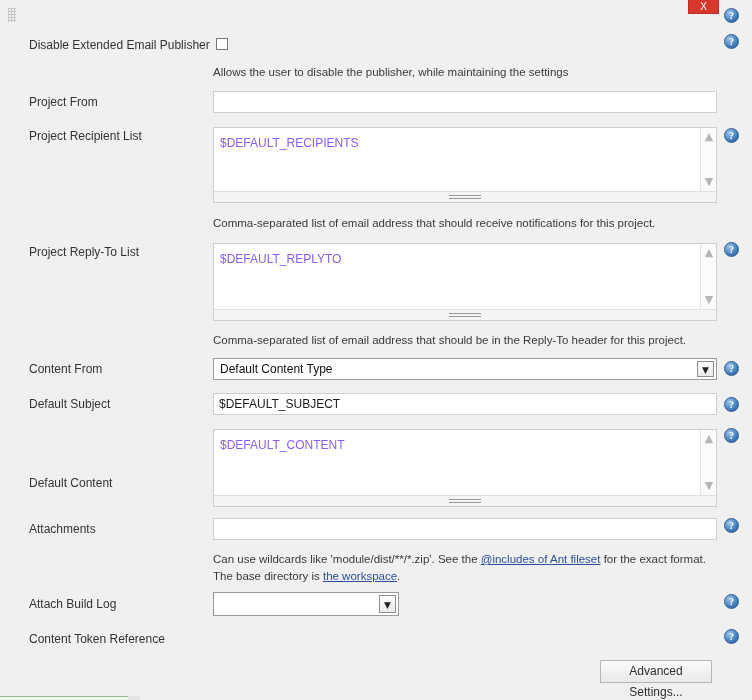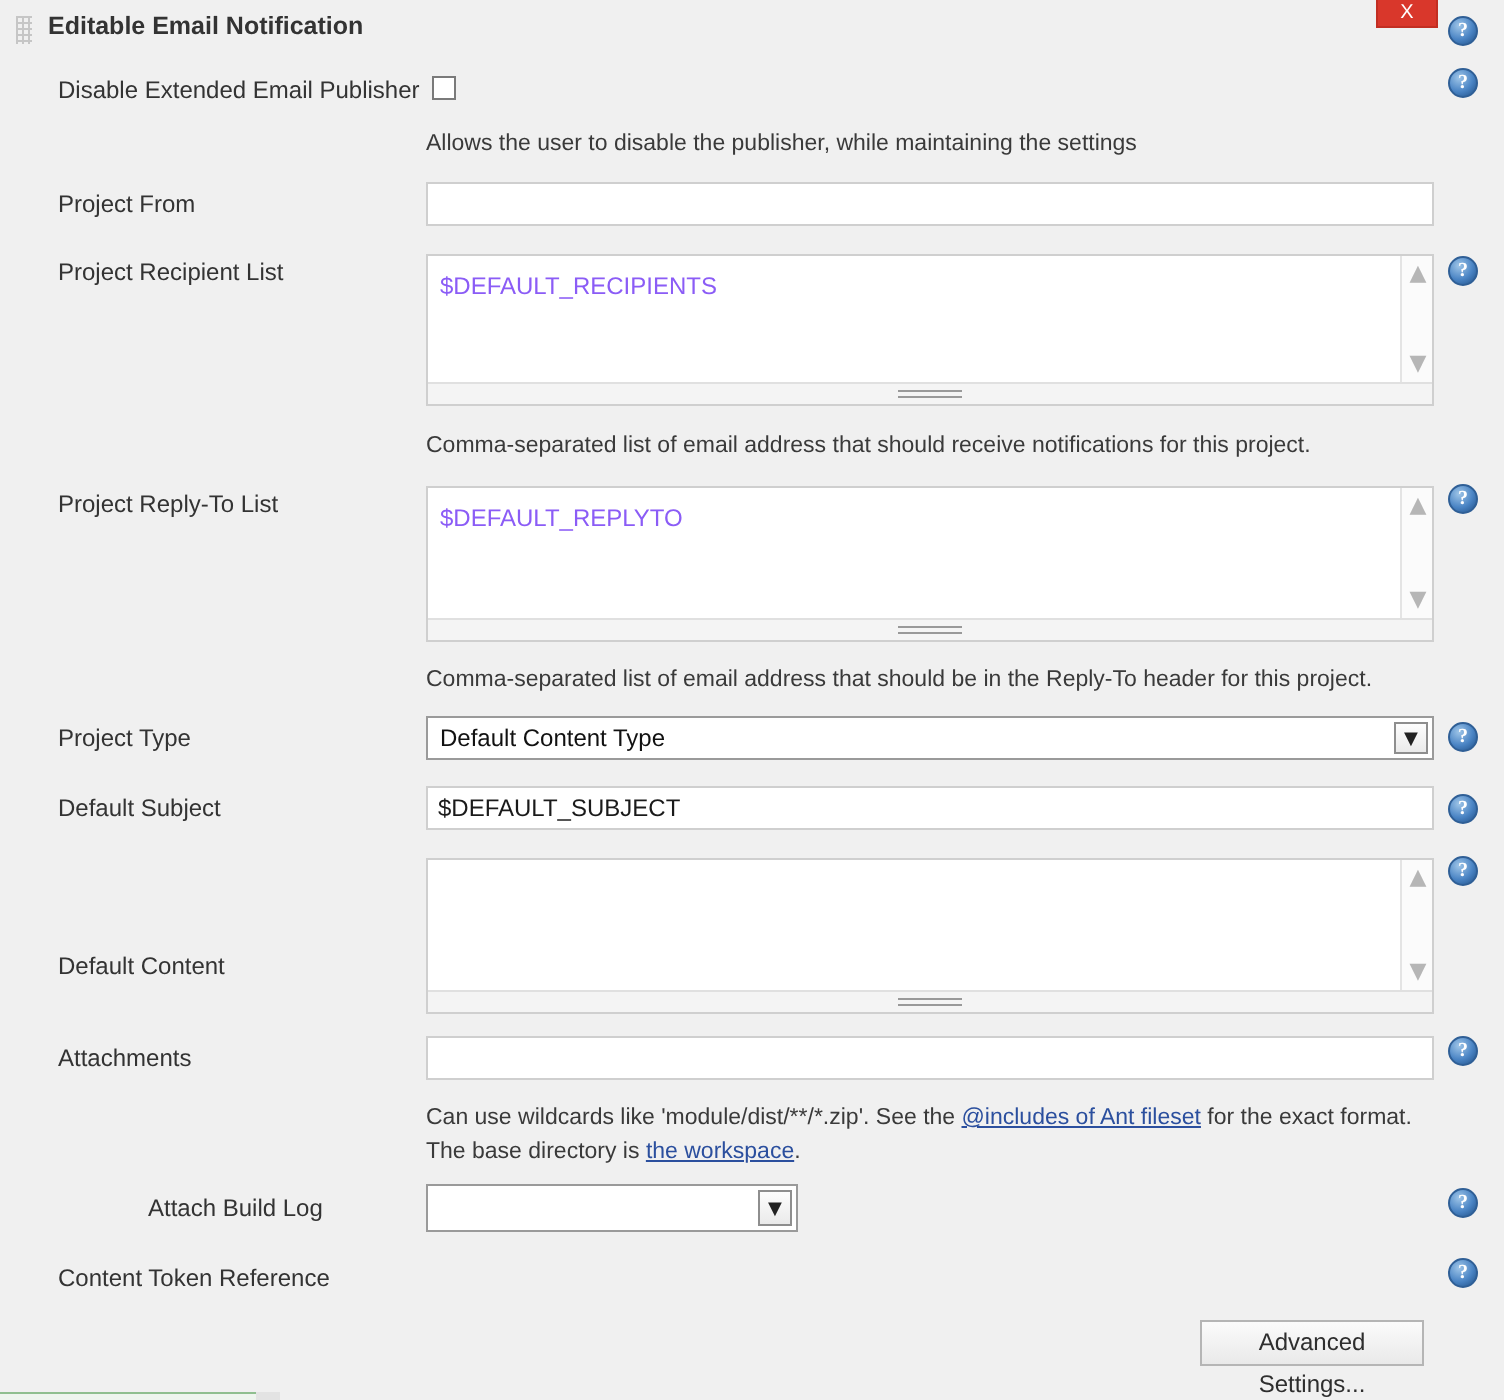--- a/index.html
+++ b/index.html
@@ -269,21 +269,20 @@
     background: #e3e3e3;
   }
 </style>
 </head>
 <body>
 
 <div class="close-btn">X</div>
 
 <div class="panel-header">
   <div class="drag-grip"></div>
-  <div class="panel-title">Editable Email Notification</div>
 </div>
 
 <div class="help-icon" style="left:724px; top:8px;">?</div>
 <div class="help-icon" style="left:724px; top:34px;">?</div>
 <div class="help-icon" style="left:724px; top:128px;">?</div>
 <div class="help-icon" style="left:724px; top:242px;">?</div>
 <div class="help-icon" style="left:724px; top:361px;">?</div>
 <div class="help-icon" style="left:724px; top:397px;">?</div>
 <div class="help-icon" style="left:724px; top:428px;">?</div>
 <div class="help-icon" style="left:724px; top:518px;">?</div>
@@ -312,49 +311,50 @@
 <div class="ta-wrap" style="top:243px; height:78px;">
   <textarea class="ta-text" style="">$DEFAULT_REPLYTO</textarea>
   <div class="ta-scroll">
     <div class="arr up">▲</div>
     <div class="arr down">▼</div>
   </div>
   <div class="ta-grip"></div>
 </div>
 <div class="hint" style="top:334px;">Comma-separated list of email address that should be in the Reply-To header for this project.</div>
 
-<div class="row-label" style="top:362px;">Project Type</div>
+<div class="row-label" style="top:362px;">Content From</div>
 <div class="select-box" style="left:213px; top:358px; width:504px; height:22px;">
   <span class="sel-text">Default Content Type</span>
   <span class="select-arrow">▼</span>
 </div>
 
 <div class="row-label" style="top:397px;">Default Subject</div>
 <input class="txt-input" style="top: 393px;" value="$DEFAULT_SUBJECT">
 
 <div class="row-label" style="top:431px;margin-top:45px;">Default Content</div>
 <div class="ta-wrap" style="top:429px; height:78px;">
+  <textarea class="ta-text" style="">$DEFAULT_CONTENT</textarea>
   <div class="ta-scroll">
     <div class="arr up">▲</div>
     <div class="arr down">▼</div>
   </div>
   <div class="ta-grip"></div>
 </div>
 
 <div class="row-label" style="top:522px;">Attachments</div>
 <input class="txt-input" style="top: 518px;" value="">
 
 <div class="hint" style="top:553px;">
   <span>Can use wildcards like 'module/dist/**/*.zip'. See the </span><a href="#">@includes of Ant fileset</a><span> for the exact format.</span>
 </div>
 <div class="hint" style="top:570px;">
   <span>The base directory is </span><a href="#">the workspace</a><span>.</span>
 </div>
 
-<div class="row-label" style="top:597px;margin-left:45px;">Attach Build Log</div>
+<div class="row-label" style="top:597px;">Attach Build Log</div>
 <div class="select-box" style="left:213px; top:592px; width:186px; height:24px;">
   <span class="select-arrow" style="line-height:18px;">▼</span>
 </div>
 
 <div class="row-label" style="top:632px;">Content Token Reference</div>
 
 <div class="adv-btn" style="left:600px; top:660px; width:112px; height:23px; line-height:21px;">Advanced Settings...</div>
 
 <div class="bottom-bar"></div>
 <div class="bottom-bar-nub"></div>

